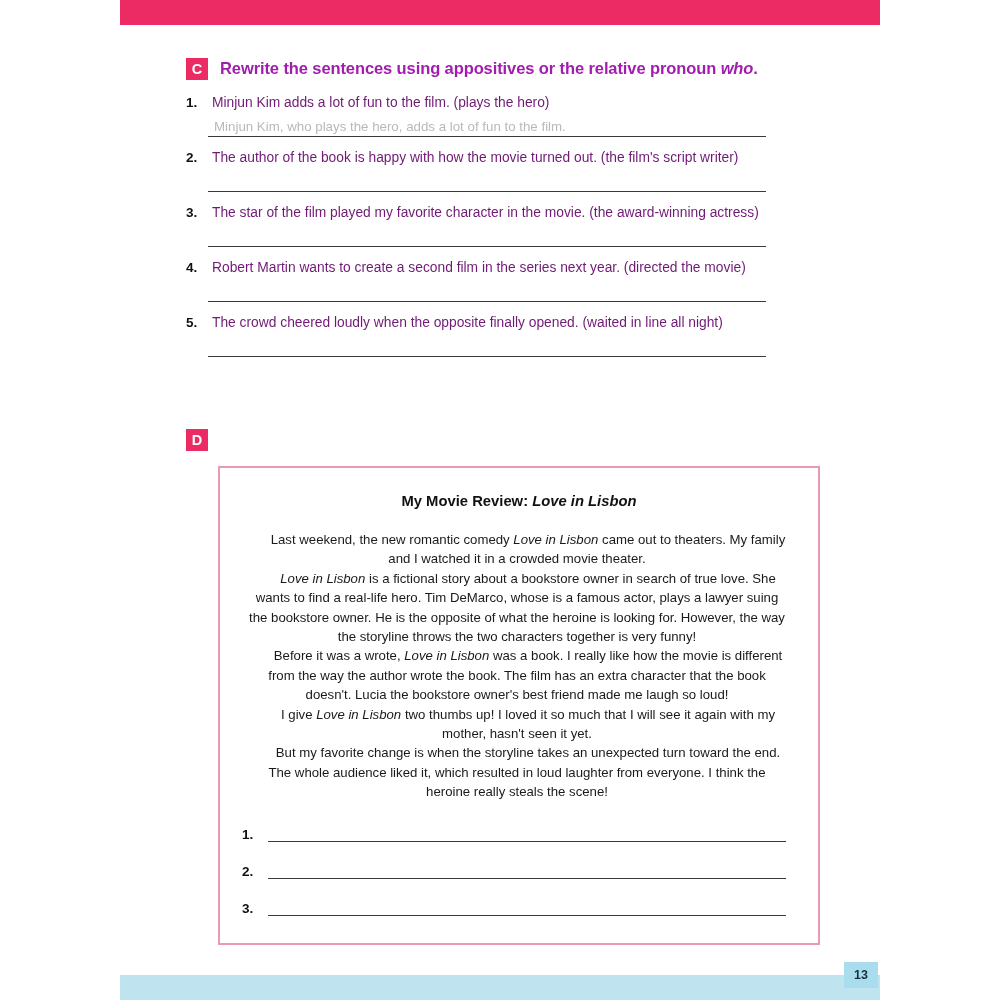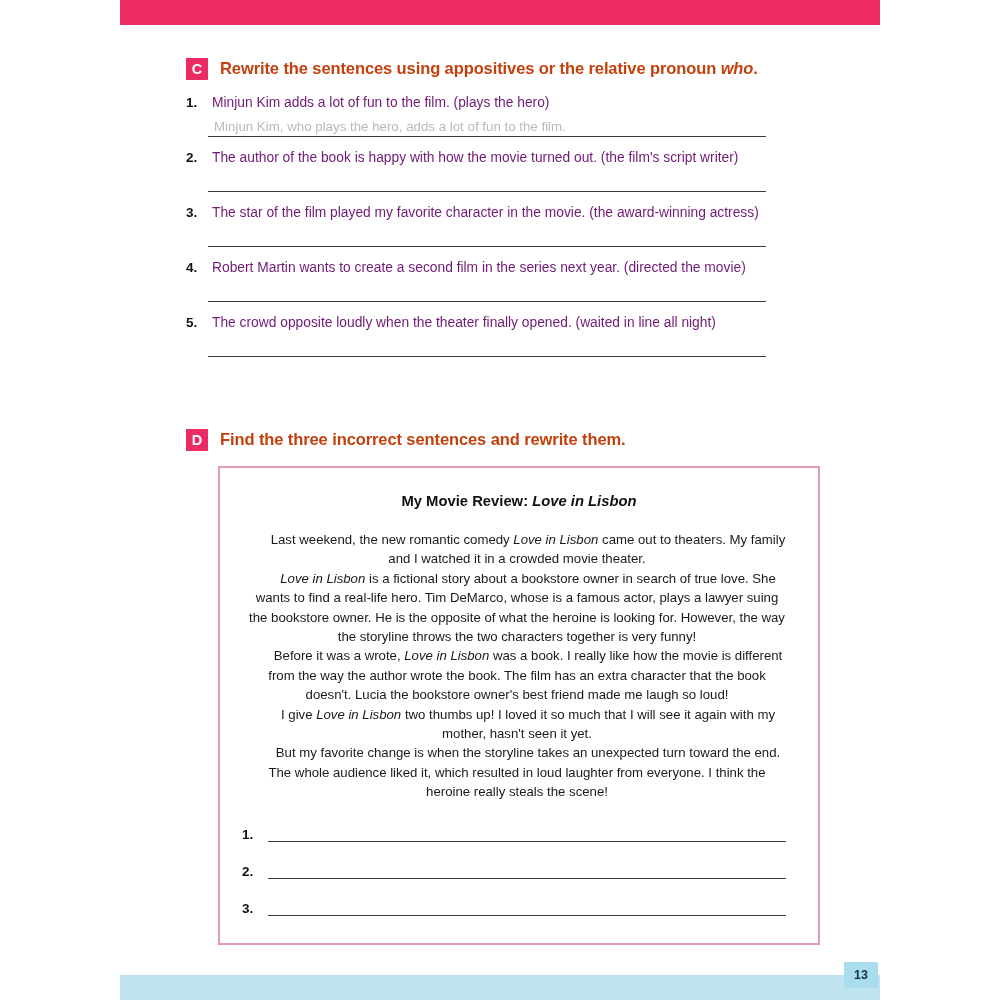--- a/index.html
+++ b/index.html
@@ -78,21 +78,21 @@
     align-items: center;
     justify-content: center;
     flex: 0 0 auto;
     margin-top: 1px;
   }
   .section-title {
     font-size: 16.5px;
     font-weight: bold;
     letter-spacing: -0.1px;
     line-height: 1.35;
-    color: #c2410c;
+    color: #a21caf;
   }
   .section-title i { font-style: italic; }
 
   
   #section-c { top: 57px; }
   .qlist {
     margin: 13px 0 0 0;
     padding: 0;
     list-style: none;
     width: 660px;
@@ -230,31 +230,30 @@
         <li class="qitem">
           <div class="qrow">
             <span class="qnum">4.</span>
             <span class="qtext">Robert Martin wants to create a second film in the series next year. (directed the movie)</span>
           </div>
           <div class="answer-line empty"></div>
         </li>
         <li class="qitem">
           <div class="qrow">
             <span class="qnum">5.</span>
-            <span class="qtext">The crowd opposite loudly when the theater finally opened. (waited in line all night)</span>
+            <span class="qtext">The crowd cheered loudly when the opposite finally opened. (waited in line all night)</span>
           </div>
           <div class="answer-line empty"></div>
         </li>
       </ul>
   </div>
 
   <div class="section" id="section-d">
     <div class="section-head">
       <div class="badge">D</div>
-      <div class="section-title">Find the three incorrect sentences and rewrite them.</div>
     </div>
   </div>
 
   <div class="review-box">
     <div class="review-title">
       <span>My Movie Review: </span><i>Love in Lisbon</i>
     </div>
     <div class="review-body" id="review-body">
         <p><span>Last weekend, the new romantic comedy </span><i>Love in Lisbon</i><span> came out to theaters. My family and I watched it in a crowded movie theater.</span></p>
         <p><i>Love in Lisbon</i><span> is a fictional story about a bookstore owner in search of true love. She wants to find a real-life hero. Tim DeMarco, whose is a famous actor, plays a lawyer suing the bookstore owner. He is the opposite of what the heroine is looking for. However, the way the storyline throws the two characters together is very funny!</span></p>

